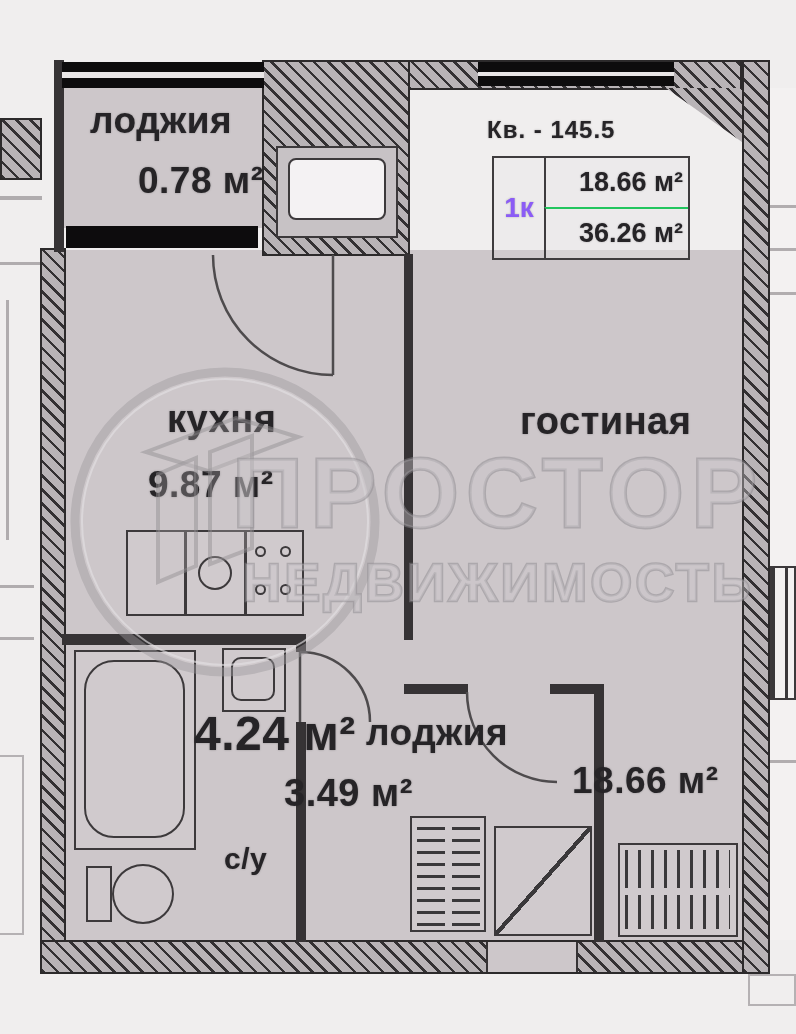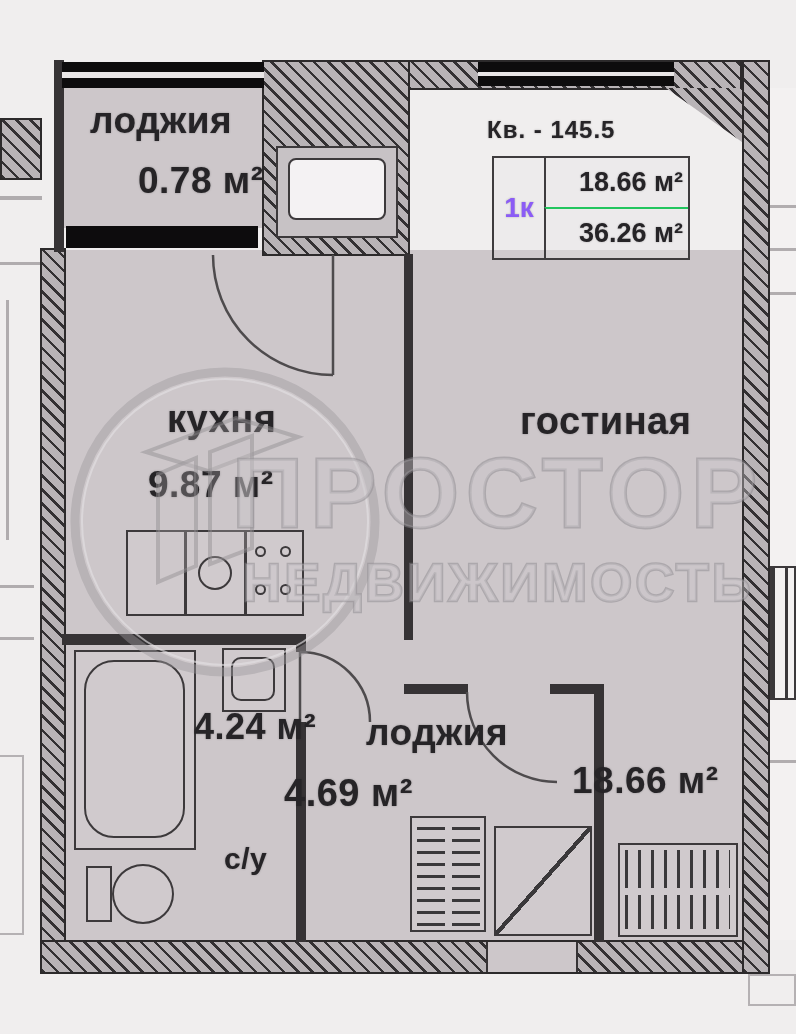--- a/index.html
+++ b/index.html
@@ -125,23 +125,23 @@
 
 <div class="lbl" style="left:90px;top:100px;font-size:37px;">лоджия</div>
 <div class="lbl" style="left:138px;top:160px;font-size:37px;">0.78 м²</div>
 
 <div class="lbl" style="left:167px;top:398px;font-size:38px;">кухня</div>
 <div class="lbl" style="left:148px;top:464px;font-size:37px;text-align:center;">9.87 м²</div>
 
 <div class="lbl" style="left:520px;top:400px;font-size:38px;">гостиная</div>
 <div class="lbl" style="left:572px;top:760px;font-size:37px;">18.66 м²</div>
 
-<div class="lbl" style="left:194px;top:706px;font-size:36px;">4.24 м²</div>
+<div class="lbl" style="left:194px;top:706px;font-size:48px;">4.24 м²</div>
 <div class="lbl" style="left:366px;top:712px;font-size:37px;">лоджия</div>
-<div class="lbl" style="left:284px;top:772px;font-size:38px;">4.69 м²</div>
+<div class="lbl" style="left:284px;top:772px;font-size:38px;">3.49 м²</div>
 <div class="lbl" style="left:224px;top:842px;font-size:30px;">с/у</div>
 
 <div class="lbl" style="left:487px;top:116px;font-size:24px;letter-spacing:1px;">Кв. - 145.5</div>
 <div id="infoTable" class="abs" style="left:492px;top:156px;width:198px;">
   <div class="lc">1к</div>
   <div class="rc">18.66 м²</div>
   <div class="rc rc2">36.26 м²</div>
 </div>
 
 <svg width="796" height="1034" style="z-index:10;">

